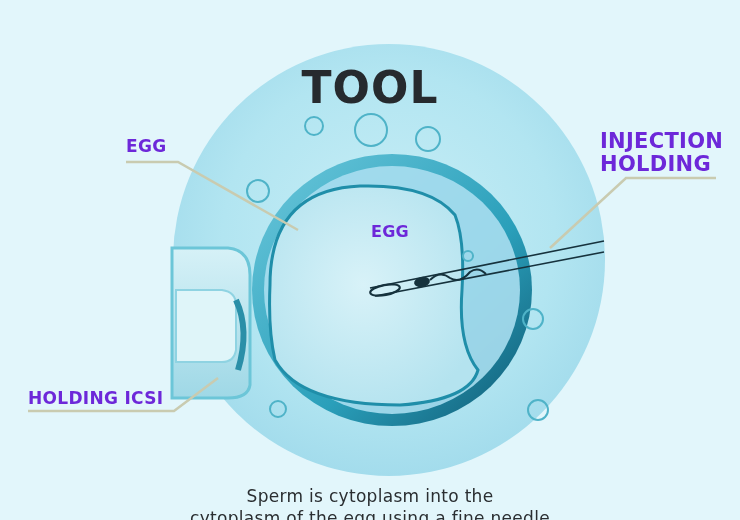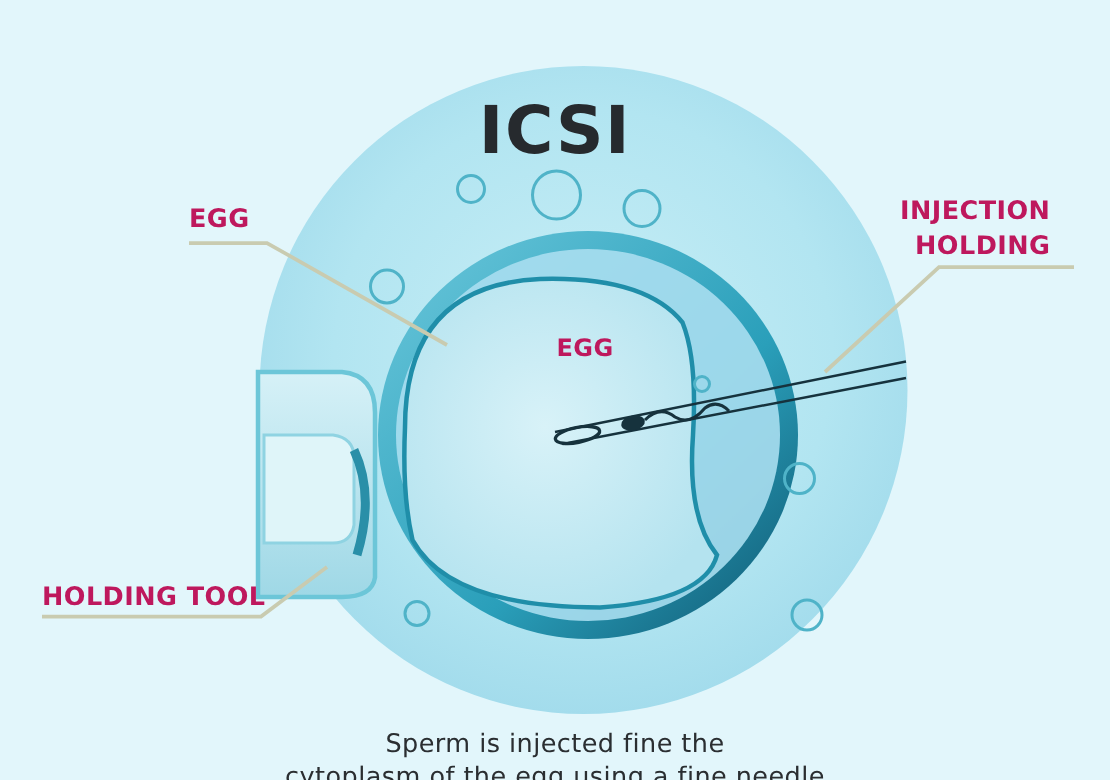--- a/index.html
+++ b/index.html
@@ -4,26 +4,26 @@
 <style>
   html, body { margin:0; padding:0; }
   body {
     width:740px; height:520px; overflow:hidden;
     background:#e2f6fb;
     font-family:"DejaVu Sans", sans-serif;
     position:relative;
   }
   #stage { position:absolute; left:0; top:0; width:740px; height:520px; }
   .label {
-    position:absolute; color:#be185d; font-weight:bold;
+    position:absolute; color:#6d28d9; font-weight:bold;
     font-family:"DejaVu Sans", sans-serif; letter-spacing:0.3px;
   }
   #title { left:0; width:740px; top:62px; text-align:center; font-size:44px; letter-spacing:1px; color:#262a2e; }
   #lbl-egg { left:126px; top:136px; font-size:17px; font-weight:600; }
-  #lbl-needle { left:600px; top:130px; font-size:17px; line-height:23px; text-align:right; font-weight:600; }
+  #lbl-needle { left:600px; top:130px; font-size:21px; line-height:23px; text-align:left; font-weight:600; }
   #lbl-cyto { left:300px; top:221px; width:180px; text-align:center; font-size:16px; line-height:21px; font-weight:600; }
   #lbl-holding { left:28px; top:388px; font-size:17px; font-weight:600; }
   #caption { left:0; width:740px; top:485px; text-align:center; font-size:17px; line-height:22px; font-weight:normal; color:#2a2e31; }
 </style>
 </head>
 <body>
 
 <div id="stage">
   <svg width="740" height="520" viewBox="0 0 740 520" style="position:absolute;left:0;top:0">
     <defs>
@@ -79,27 +79,27 @@
       <path d="M430 280 Q440 270 450 278 Q460 284 470 272 Q478 266 486 274" stroke="#16323d" stroke-width="2" fill="none"></path>
     </g>
 
     <g stroke="#c9cbb0" stroke-width="2.5" fill="none">
       <polyline points="126,162 178,162 298,230"></polyline>
       <polyline points="716,178 626,178 550,248"></polyline>
       <polyline points="28,411 174,411 218,378"></polyline>
     </g>
   </svg>
 
-  <div id="title" class="label">ICSI</div>
+  <div id="title" class="label">TOOL</div>
   <div id="lbl-egg" class="label">EGG</div>
   <div id="lbl-needle" class="label">
     <div>INJECTION</div>
     <div>HOLDING</div>
   </div>
   <div id="lbl-cyto" class="label">
     <div>EGG</div>
   </div>
-  <div id="lbl-holding" class="label">HOLDING TOOL</div>
+  <div id="lbl-holding" class="label">HOLDING ICSI</div>
   <div id="caption" class="label">
-    <div>Sperm is injected fine the</div>
+    <div>Sperm is cytoplasm into the</div>
     <div>cytoplasm of the egg using a fine needle</div>
   </div>
 </div>
 
 </body></html>

